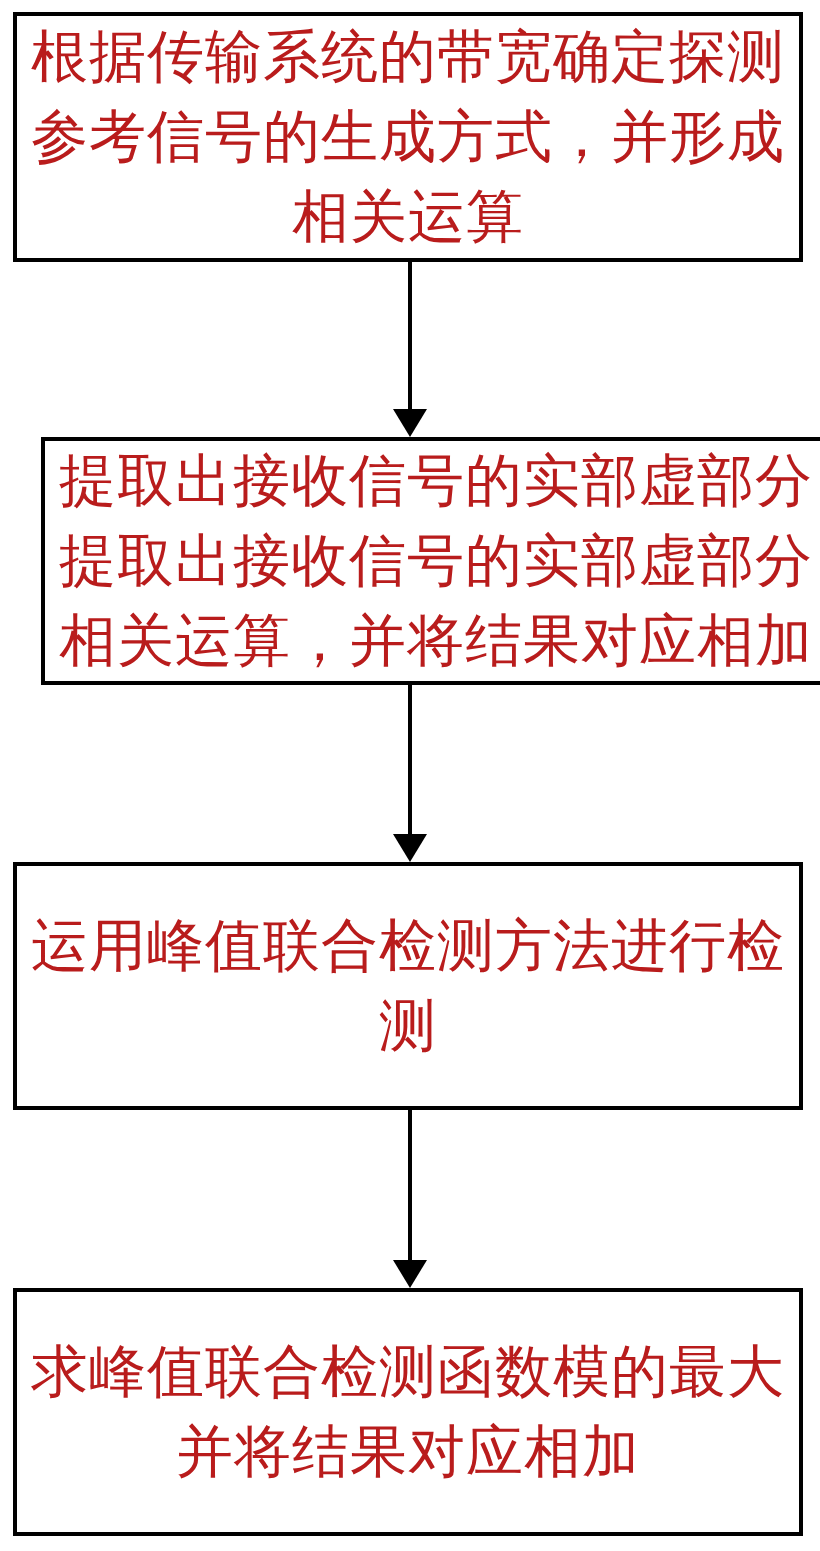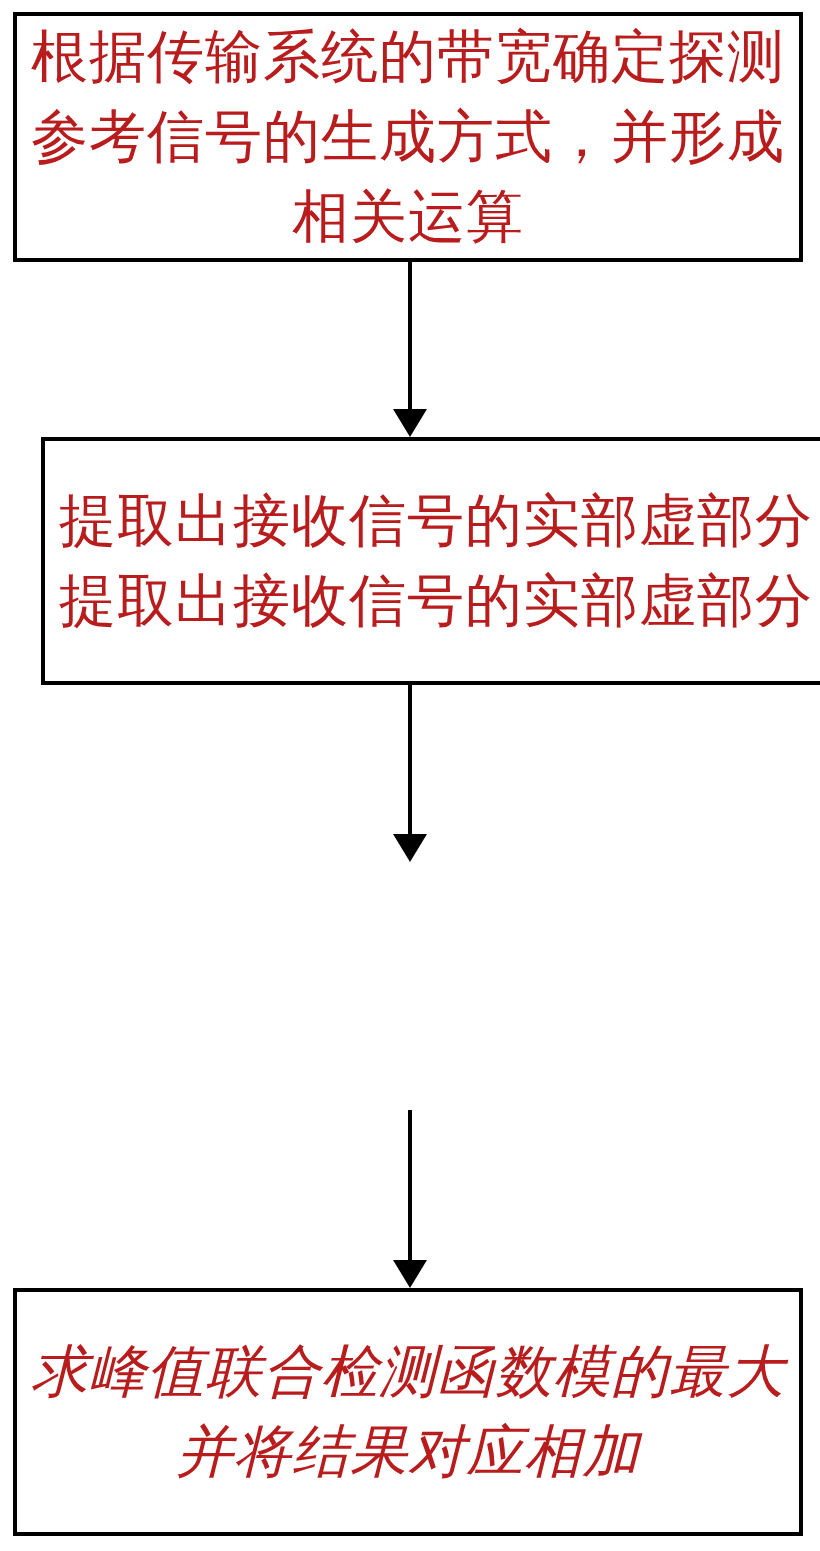--- a/index.html
+++ b/index.html
@@ -30,21 +30,21 @@
     font-size: 57px;
     line-height: 80px;
     letter-spacing: 1px;
     color: #b91c1c;
     text-align: center;
     white-space: nowrap;
   }
   .box1 { top: 12px;   height: 250px; }
   .box2 { top: 437px;  height: 248px; margin-left: 28px; }
   .box3 { top: 862px;  height: 248px; }
-  .box4 { top: 1288px; height: 248px; font-style: italic; }
+  .box4 { top: 1288px; height: 248px; }
 
   .arrow {
     position: absolute;
     left: 393px; 
     width: 34px;
   }
   .arrow1 { top: 262px;  height: 175px; }
   .arrow2 { top: 685px;  height: 177px; }
   .arrow3 { top: 1110px; height: 178px; }
 
@@ -83,28 +83,35 @@
 
   <div class="arrow arrow1">
     <div class="arrow-line"></div>
     <div class="arrow-head"></div>
   </div>
 
   <div class="flow-box box2">
     <div class="flow-text">
         <div>提取出接收信号的实部虚部分</div>
         <div>提取出接收信号的实部虚部分</div>
+        <div>相关运算，并将结果对应相加</div>
       </div>
   </div>
 
   <div class="arrow arrow2">
     <div class="arrow-line"></div>
     <div class="arrow-head"></div>
   </div>
 
+  <div class="flow-box box3">
+    <div class="flow-text">
+        <div>运用峰值联合检测方法进行检</div>
+        <div>测</div>
+      </div>
+  </div>
 
   <div class="arrow arrow3">
     <div class="arrow-line"></div>
     <div class="arrow-head"></div>
   </div>
 
   <div class="flow-box box4">
     <div class="flow-text">
         <div>求峰值联合检测函数模的最大</div>
         <div>并将结果对应相加</div>

